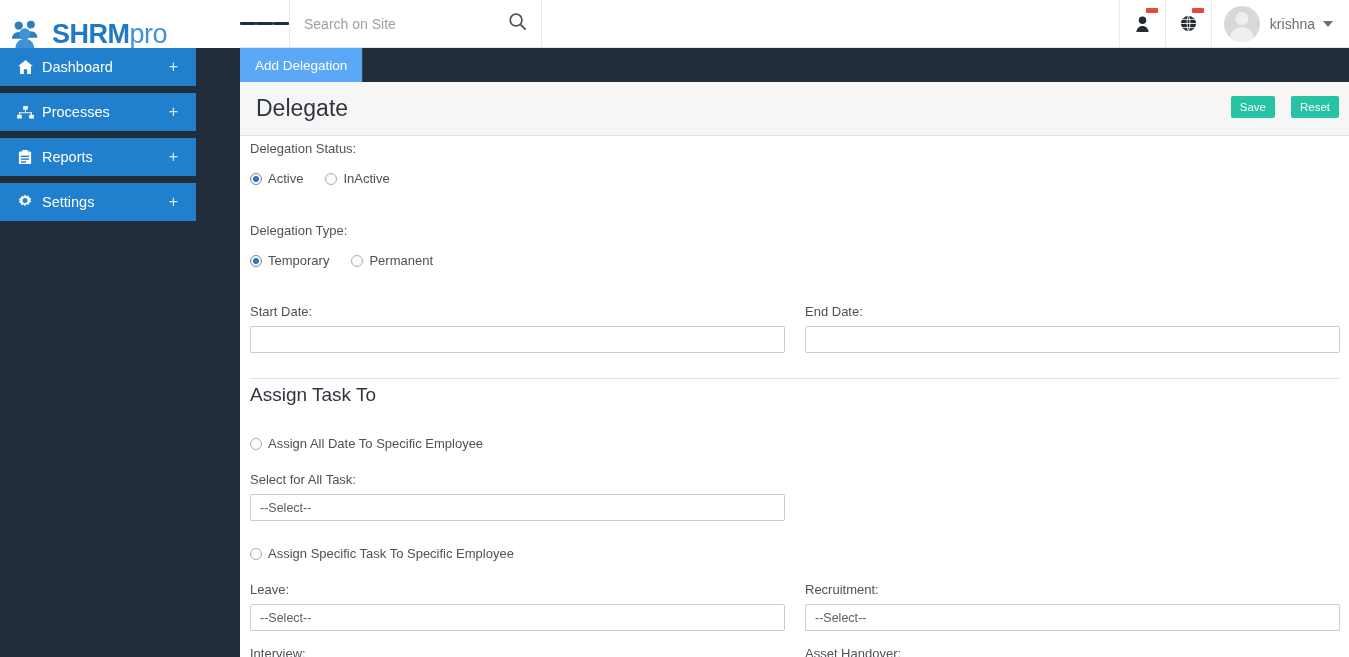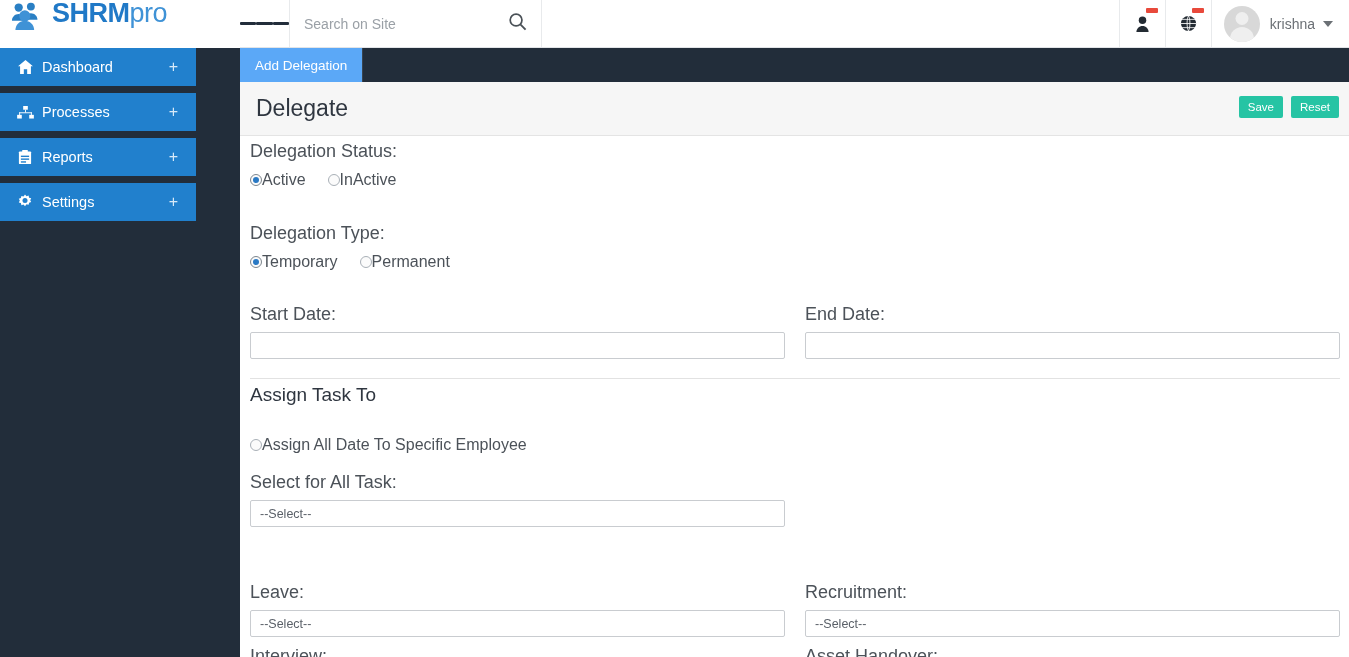--- a/index.html
+++ b/index.html
@@ -12,21 +12,21 @@
 
   
   #sidebar {
     position: absolute; left: 0; top: 0;
     width: 240px; height: 657px;
     background: #222d3a;
   }
   #logo-area {
     height: 48px; width: 240px;
     background: #ffffff;
-    display: flex; align-items: flex-start;
+    display: flex; align-items: flex-end;
     padding-left: 10px;
   }
   #logo-mark { width: 38px; height: 30px; flex: 0 0 auto; }
   #logo-text {
     font-size: 27px; font-weight: bold; letter-spacing: -0.5px;
     margin-left: 4px; line-height: 1;
   }
   #logo-text .shrm { color: #2079c7; }
   #logo-text .pro  { color: #3f92d6; font-weight: normal; }
 
@@ -147,57 +147,57 @@
     width: 1109px; height: 54px;
     background: #f6f6f6;
     border-bottom: 1px solid #e4e4e4;
   }
   #page-title {
     position: absolute; left: 16px; top: 13px;
     font-size: 23px; color: #2f3640; font-weight: normal;
   }
   #title-actions {
     position: absolute; right: 10px; top: 14px;
-    display: flex; gap: 8px; align-items: center;
+    display: flex; gap: 16px; align-items: center;
   }
   .btn-teal {
     background: #26c4a4; color: #ffffff;
     border: none; border-radius: 2px;
     font-family: "Liberation Sans", sans-serif;
     font-size: 11.5px; padding: 5px 9px;
     cursor: pointer;
   }
 
   
   #body-area {
     position: absolute; left: 240px; top: 136px;
     width: 1109px; height: 521px;
     background: #ffffff;
     overflow: hidden;
   }
   .form-label {
-    font-size: 18px; color: #4c5259;
+    font-size: 13px; color: #4c5259;
   }
   .radio-row { display: flex; align-items: center; }
   .radio-opt {
     display: flex; align-items: center;
     margin-right: 22px; cursor: pointer;
   }
   .radio {
     width: 12px; height: 12px; border-radius: 50%;
     border: 1px solid #a9b0b7; background: #fbfbfb;
     position: relative; flex: 0 0 auto;
   }
   .radio.checked { border-color: #7d868e; }
   .radio.checked::after {
     content: ""; position: absolute;
     left: 2px; top: 2px; width: 6px; height: 6px;
     border-radius: 50%; background: #2a79c4;
   }
-  .radio-label { font-size: 16px; color: #4c5259; }
+  .radio-label { font-size: 13px; color: #4c5259; margin-left: 6px; }
   .field-input, .field-select {
     width: 100%; height: 27px;
     border: 1px solid #c9ccd0; border-radius: 2px;
     background: #ffffff;
     font-family: "Liberation Sans", sans-serif;
     font-size: 12.5px; color: #5a6068;
     padding: 0 9px;
     outline: none;
   }
   .divider { border-top: 1px solid #e2e2e2; }
@@ -373,20 +373,24 @@
   <label class="radio-opt" style="position:absolute;left:10px;top:300px;">
     <span class="radio"></span>
     <span class="radio-label">Assign All Date To Specific Employee</span>
   </label>
 
   <div class="col-left" style="top:336px;">
     <div class="form-label">Select for All Task:</div>
     <input class="field-select" type="text" readonly="" style="margin-top: 7px;" value="--Select--">
   </div>
 
+  <label class="radio-opt" style="position:absolute;left:10px;top:410px;">
+    <span class="radio"></span>
+    <span class="radio-label">Assign Specific Task To Specific Employee</span>
+  </label>
 
   <div class="col-left" style="top:446px;">
     <div class="form-label">Leave:</div>
     <input class="field-select" type="text" readonly="" style="margin-top: 7px;" value="--Select--">
   </div>
   <div class="col-right" style="top:446px;">
     <div class="form-label">Recruitment:</div>
     <input class="field-select" type="text" readonly="" style="margin-top: 7px;" value="--Select--">
   </div>
 

